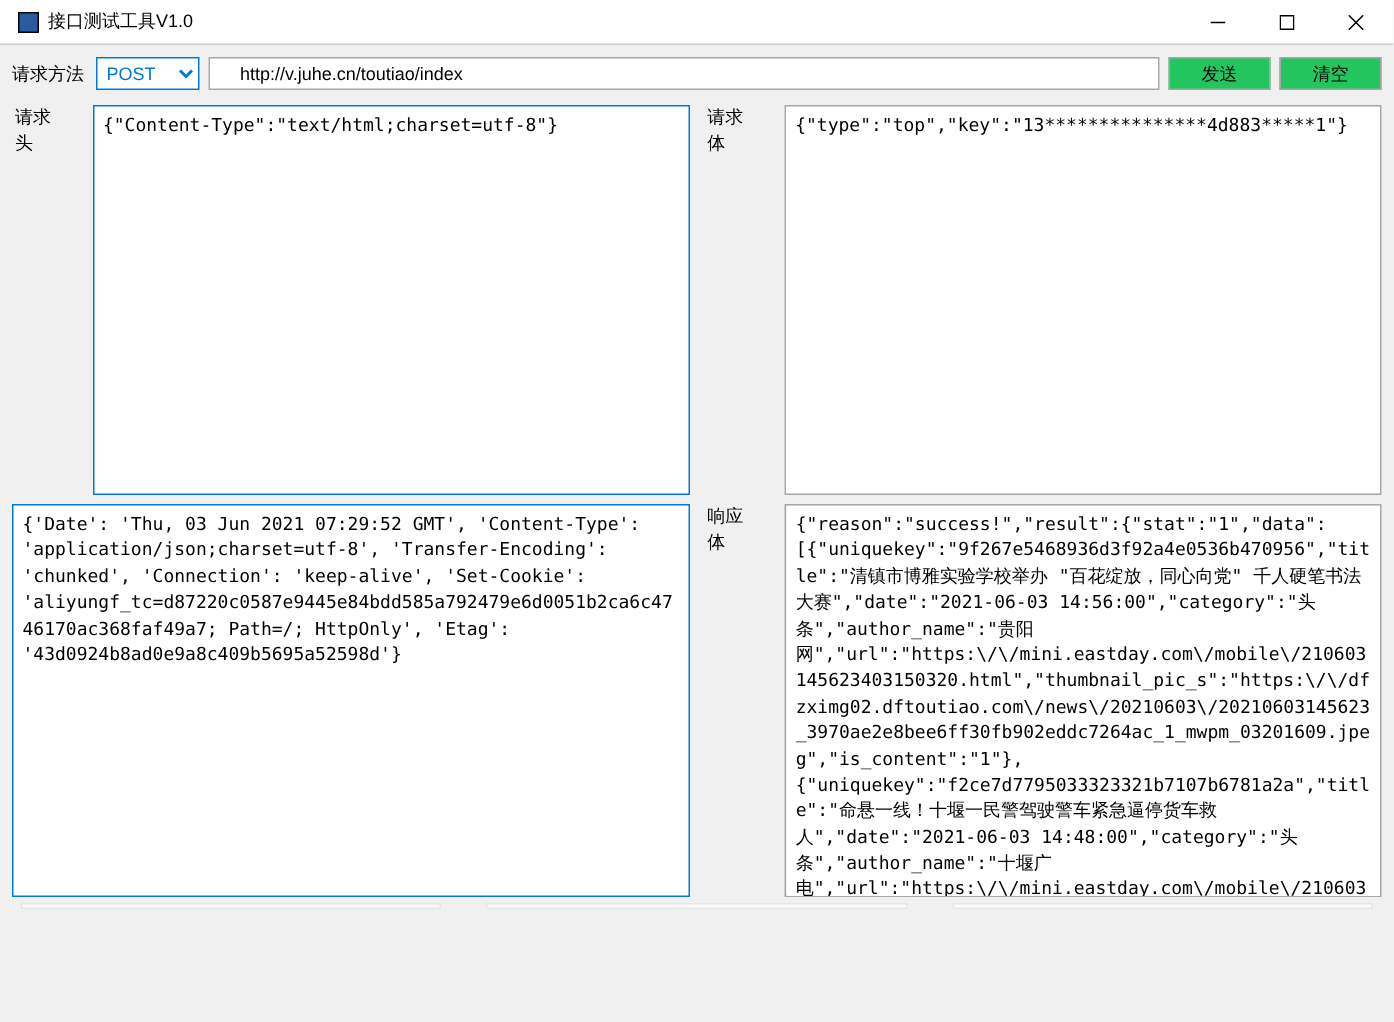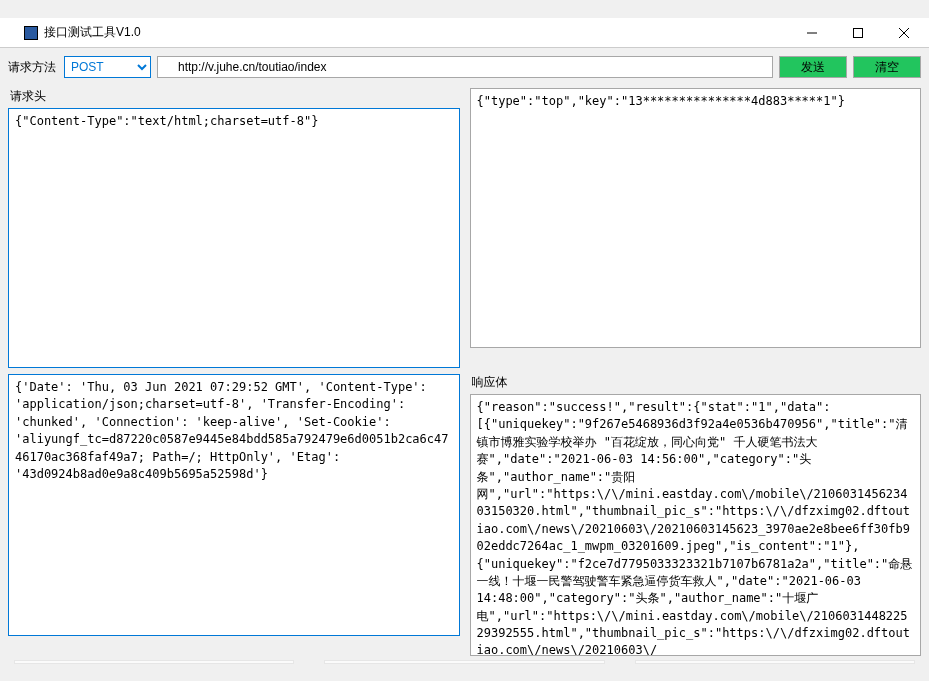--- a/index.html
+++ b/index.html
@@ -1,29 +1,29 @@
 <!DOCTYPE html>
 <html><head>
 <meta charset="utf-8">
 <style>
 * { margin:0; padding:0; box-sizing:border-box; font-family:"Microsoft YaHei","Segoe UI",sans-serif; font-size:12px; }
 body { background:#f0f0f0; width:929px; height:681px; overflow:hidden; }
-.titlebar { height:30px; background:#fff; display:flex; align-items:center; padding:0 2px 0 24px; border-bottom:1px solid #ccc;margin-top:18px; }
+.titlebar { height:30px; background:#fff; display:flex; align-items:center; padding:0 2px 0 12px; border-bottom:1px solid #ccc; }
 .titlebar .appicon { width:14px; height:14px; background:#2a5aa0; border:1px solid #000; margin-right:6px; }
 .titlebar .title { flex:1; font-size:12px; color:#000; }
 .titlebar .winbtn { width:46px; height:28px; display:flex; align-items:center; justify-content:center; cursor:pointer; }
 .titlebar .winbtn svg { width:10px; height:10px; }
 .content { padding:8px 8px 6px 8px; }
 .toolbar { display:flex; align-items:center; gap:6px; }
 .label { padding:0 2px 0 0;text-align:right; }
-select.method { width:87px; height:22px; border:1px solid #0078d7; color:#0078d7; background:#fff; padding:0 2px; }
+select.method { width:69px; height:22px; border:1px solid #0078d7; color:#0078d7; background:#fff; padding:0 2px; }
 input.url { flex:1; height:22px; border:1px solid #a7a7a7; padding:0 20px; background:#fff; }
 .btn { width:68px; height:22px; border:1px solid #a7a7a7; background:#22c55e; cursor:pointer; }
 .grid { display:grid; grid-template-columns:1fr 1fr; grid-template-rows:auto auto; column-gap:10px; row-gap:6px; margin-top:10px; }
-.panel { display:flex; flex-direction:column; }
+.panel { display:flex; flex-direction:row;gap:20px; }
 .panel .hdr { font-size:12px; margin-bottom:3px; padding-left:2px; }
 textarea.box { width:100%; border:1px solid #0078d7; background:#fff; resize:none; padding:4px 6px; font-family:"SimSun","Consolas",monospace; line-height:1.45; overflow-y:scroll; }
 textarea.box.inactive { border:1px solid #a7a7a7; }
 .tall { height:260px; }
 .short { height:262px; }
 .bottombar { margin-top:4px; height:6px; background:#f0f0f0; display:flex; padding:0 6px; gap:30px; }
 .bottombar div { flex:1; height:4px; background:#fbfbfb; border:1px solid #e6e6e6; }
 </style>
 </head>
 <body>
@@ -59,20 +59,21 @@
     <button class="btn">发送</button>
     <button class="btn">清空</button>
   </div>
 
   <div class="grid">
     <div class="panel">
       <div class="hdr">请求头</div>
       <textarea class="box tall" style="">{"Content-Type":"text/html;charset=utf-8"}</textarea>
     </div>
     <div class="panel">
+      <div class="hdr">请求体</div>
       <textarea class="box tall inactive" style="">{"type":"top","key":"13***************4d883*****1"}</textarea>
     </div>
     <div class="panel">
       <textarea class="box short" style="">{'Date': 'Thu, 03 Jun 2021 07:29:52 GMT', 'Content-Type': 'application/json;charset=utf-8', 'Transfer-Encoding': 'chunked', 'Connection': 'keep-alive', 'Set-Cookie': 'aliyungf_tc=d87220c0587e9445e84bdd585a792479e6d0051b2ca6c4746170ac368faf49a7; Path=/; HttpOnly', 'Etag': '43d0924b8ad0e9a8c409b5695a52598d'}</textarea>
     </div>
     <div class="panel">
       <div class="hdr">响应体</div>
       <textarea class="box short inactive" style="">{"reason":"success!","result":{"stat":"1","data":[{"uniquekey":"9f267e5468936d3f92a4e0536b470956","title":"清镇市博雅实验学校举办 "百花绽放，同心向党" 千人硬笔书法大赛","date":"2021-06-03 14:56:00","category":"头条","author_name":"贵阳网","url":"https:\/\/mini.eastday.com\/mobile\/210603145623403150320.html","thumbnail_pic_s":"https:\/\/dfzximg02.dftoutiao.com\/news\/20210603\/20210603145623_3970ae2e8bee6ff30fb902eddc7264ac_1_mwpm_03201609.jpeg","is_content":"1"},{"uniquekey":"f2ce7d7795033323321b7107b6781a2a","title":"命悬一线！十堰一民警驾驶警车紧急逼停货车救人","date":"2021-06-03 14:48:00","category":"头条","author_name":"十堰广电","url":"https:\/\/mini.eastday.com\/mobile\/210603144822529392555.html","thumbnail_pic_s":"https:\/\/dfzximg02.dftoutiao.com\/news\/20210603\/</textarea>
     </div>
   </div>

